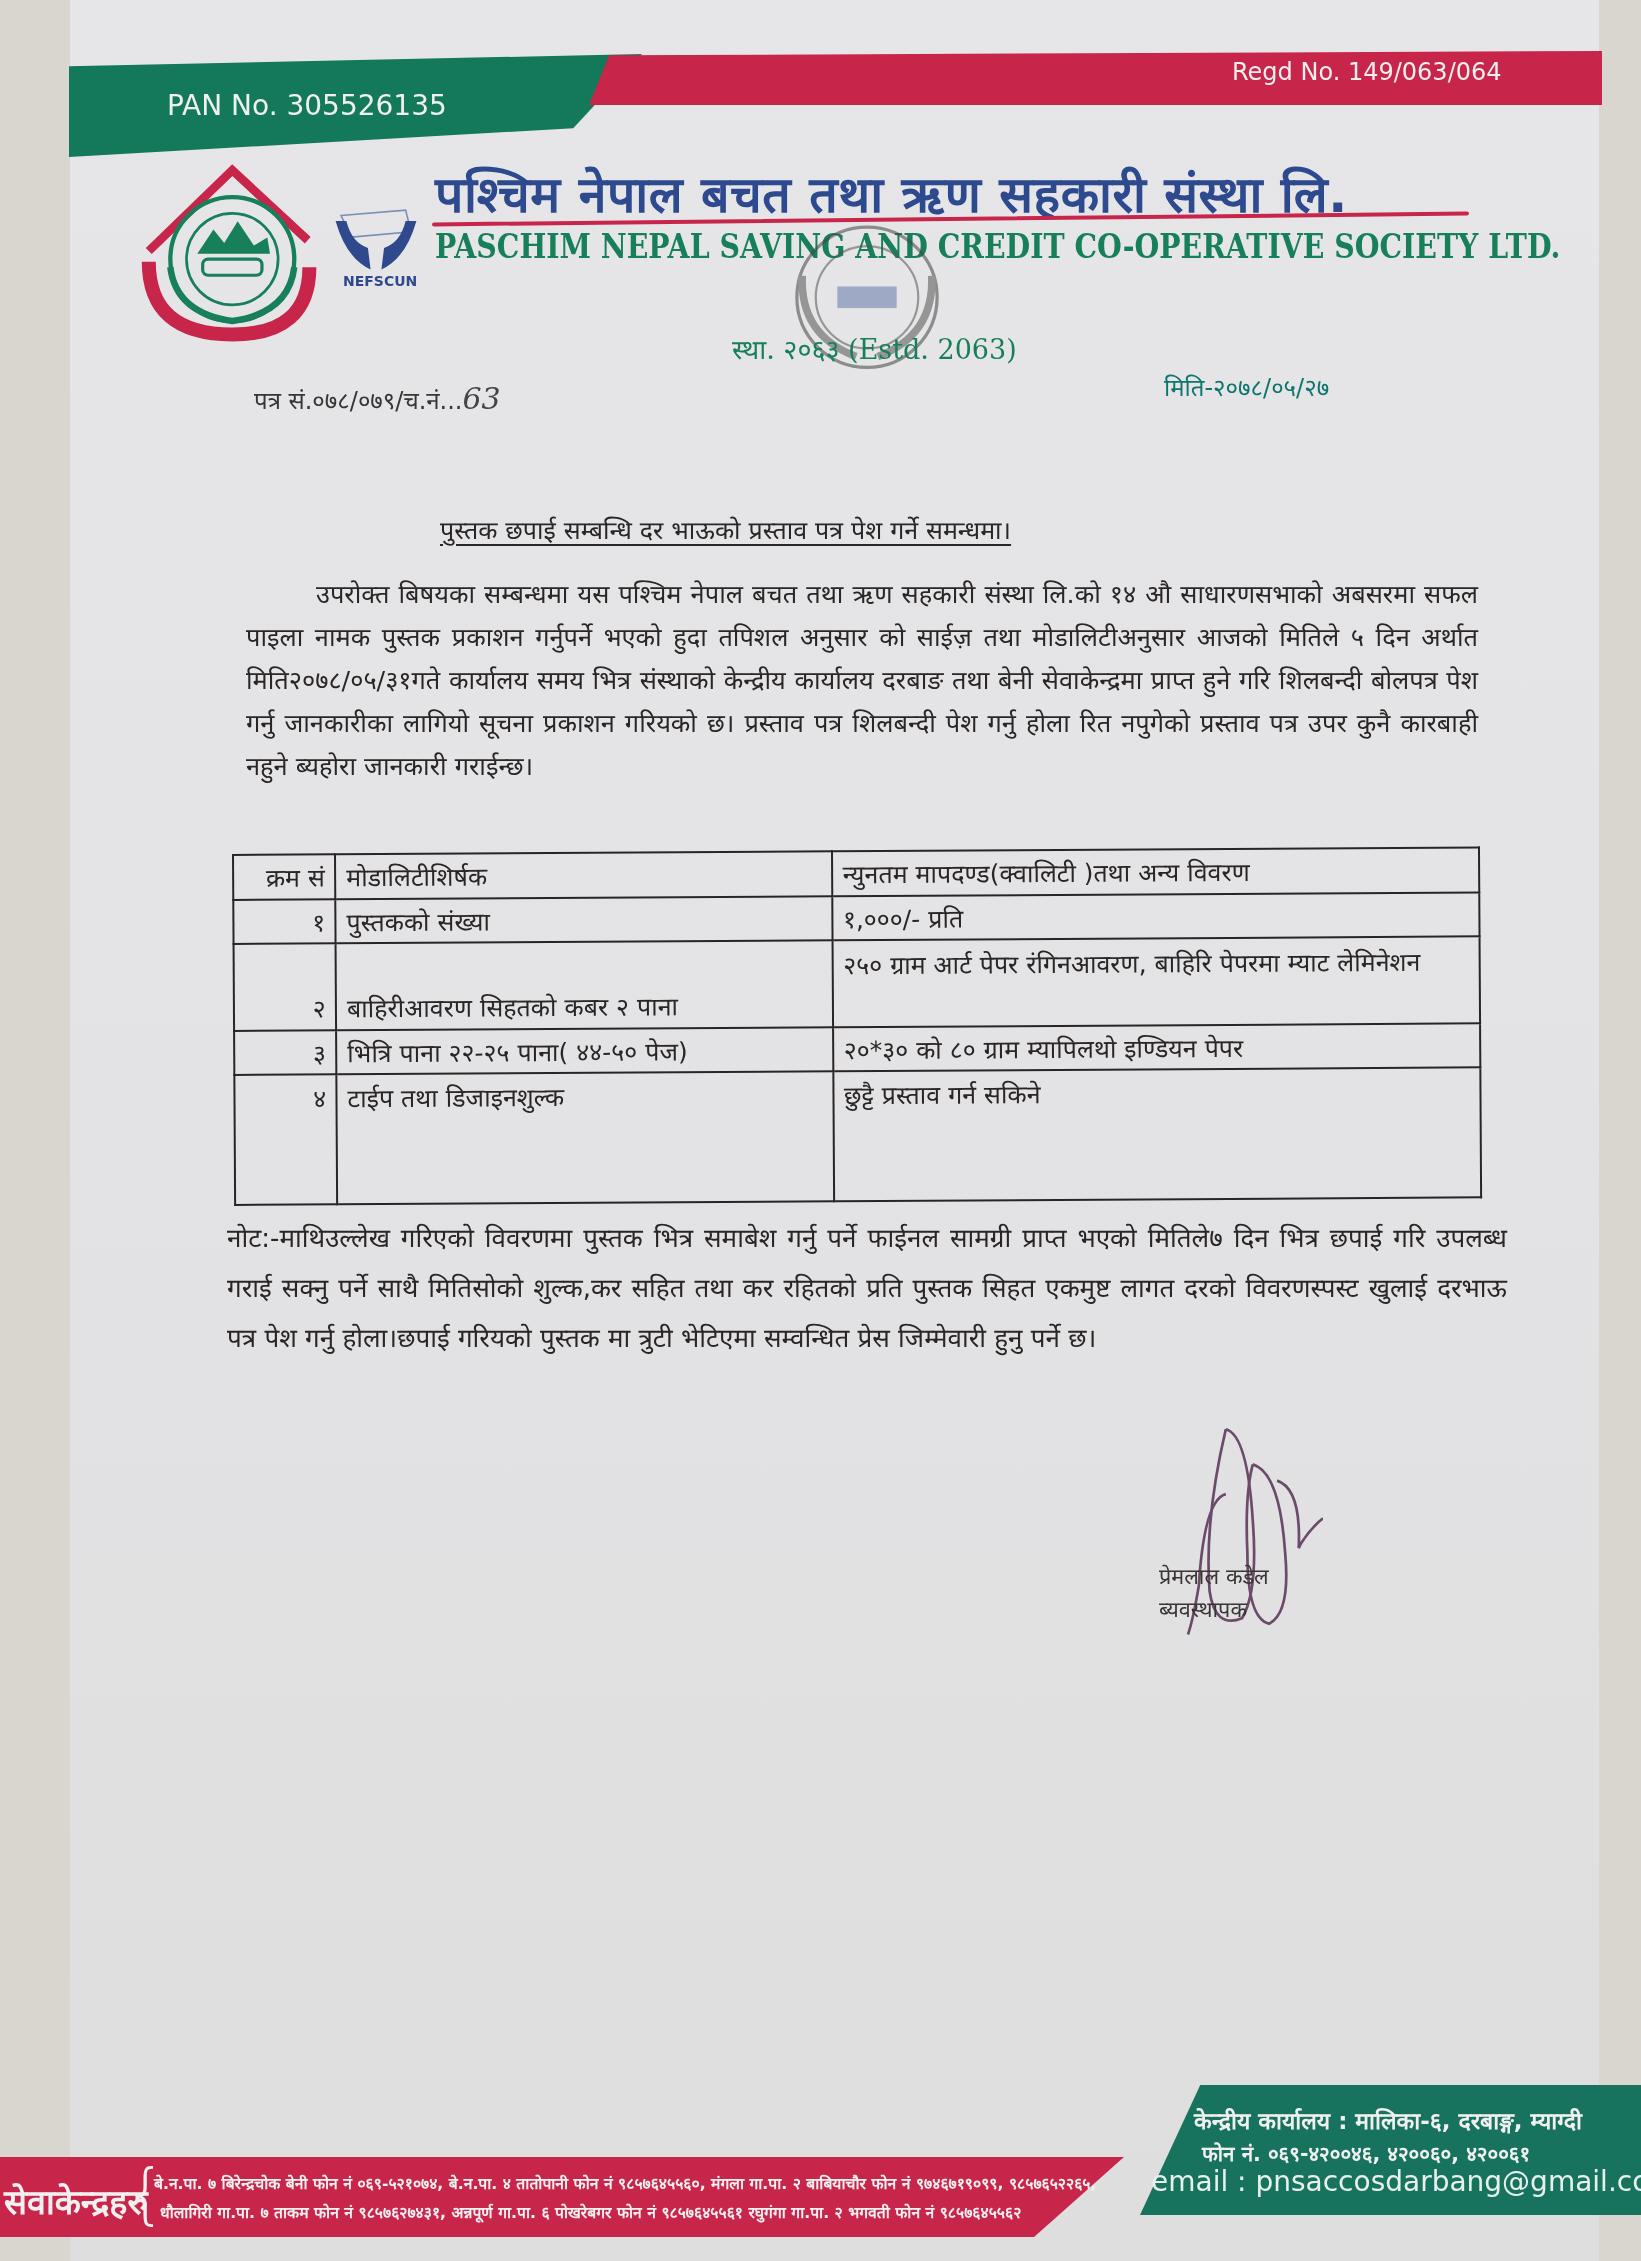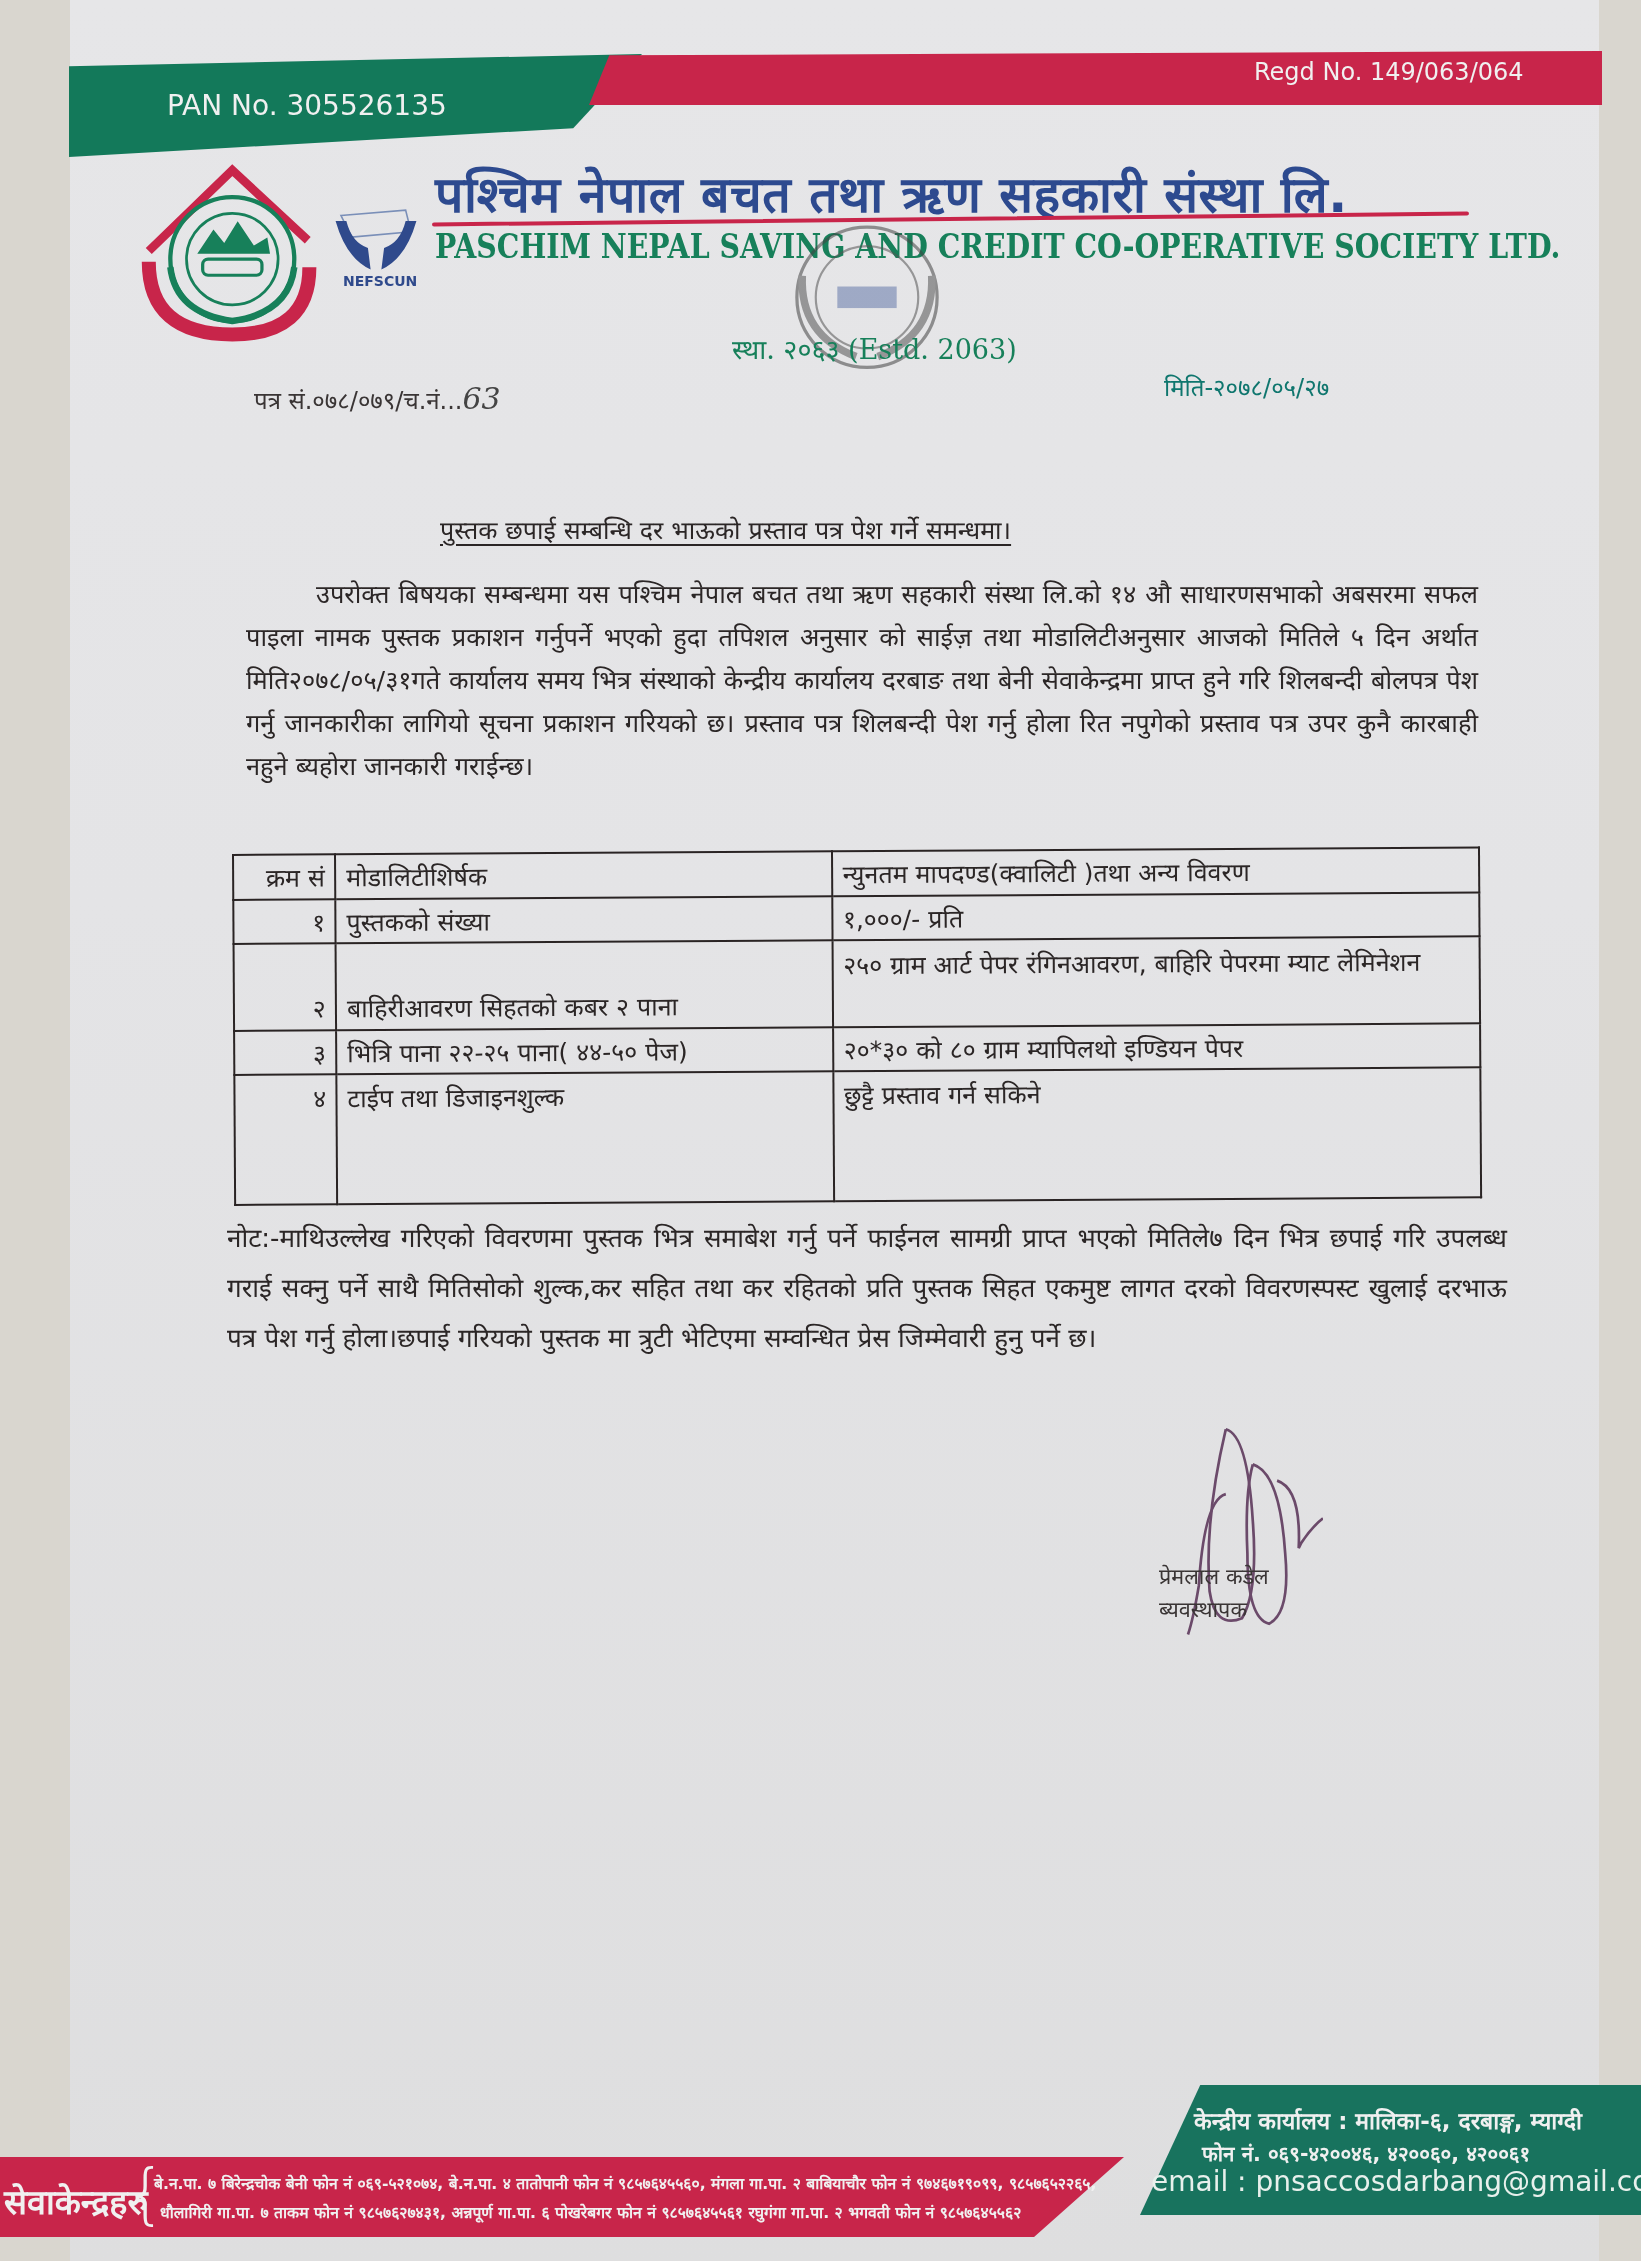--- a/index.html
+++ b/index.html
@@ -17,21 +17,21 @@
     position:absolute; left:69px; top:54px; width:573px; height:103px;
     background:#13795a;
     clip-path:polygon(0 12%, 100% 0, 88% 72%, 0 100%);
   }
   .band-red-top {
     position:absolute; left:589px; top:51px; width:1013px; height:54px;
     background:#c8254a;
     clip-path:polygon(2% 8%, 100% 0, 100% 100%, 0 100%);
   }
   .pan { position:absolute; left:167px; top:89px; font-size:28px; color:#f0f0f0; }
-  .regd { position:absolute; left:1232px; top:58px; font-size:24px; color:#f0f0f0;margin-left:22px; }
+  .regd { position:absolute; left:1232px; top:58px; font-size:24px; color:#f0f0f0; }
 
   .logo-house { position:absolute; left:138px; top:159px; width:194px; height:184px; }
   .nefscun { position:absolute; left:330px; top:194px; width:92px; height:97px; }
   .nefscun-label { position:absolute; left:343px; top:273px; font-size:14px; color:#2f4a8c; font-weight:bold; }
 
   .org-np {
     position:absolute; left:435px; top:159px; font-size:50px; font-weight:bold;
     color:#2d4a8f; white-space:nowrap; letter-spacing:0.5px;
   }
   .org-line { position:absolute; left:432px; top:217px; width:1037px; height:4.3px; background:#c8254a; border-radius:2.2px; transform:rotate(-0.6deg); }

